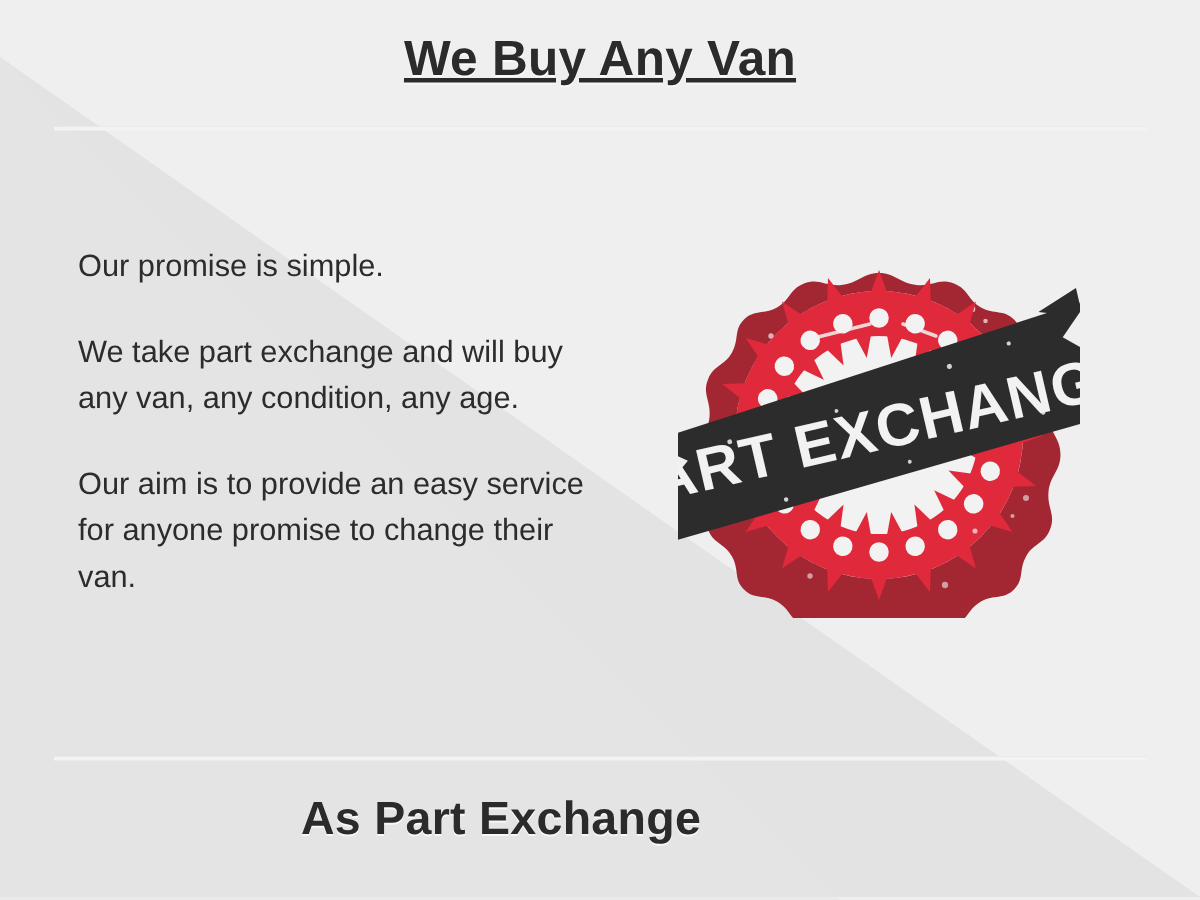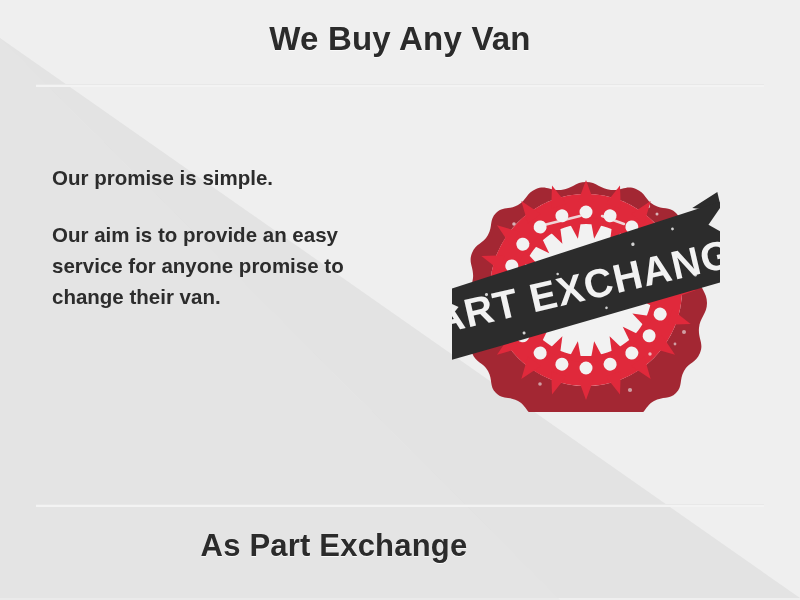--- a/index.html
+++ b/index.html
@@ -57,20 +57,21 @@
     top: 20px;
     left: 0;
     width: 800px;
     text-align: center;
     font-size: 33px;
     font-weight: bold;
     color: #2b2b2b;
     letter-spacing: .2px;
     z-index: 4;
     text-shadow: 0 1px 0 rgba(255,255,255,.7);
+    text-decoration: underline;
   }
   .slide-footer {
     position: absolute;
     top: 528px;
     left: 0;
     width: 668px;
     text-align: center;
     font-size: 31px;
     font-weight: bold;
     color: #2b2b2b;
@@ -84,21 +85,21 @@
     position: absolute;
     left: 52px;
     top: 162px;
     width: 360px;
     z-index: 4;
   }
   .body-copy p {
     margin: 0 0 26px 0;
     font-size: 20.5px;
     line-height: 31px;
-    font-weight: bold;
+    font-weight: normal;
     color: #2c2c2c;
   }
   .body-copy p:last-child { margin-bottom: 0; }
 
   
   .stamp {
     position: absolute;
     left: 452px;
     top: 172px;
     width: 268px;
@@ -123,20 +124,21 @@
   <div class="bg-diagonal"></div>
   <div class="bg-diagonal-2"></div>
 
   <div class="divider top"></div>
   <div class="divider bottom"></div>
 
   <div class="slide-title">We Buy Any Van</div>
 
   <div class="body-copy">
     <p>Our promise is simple.</p>
+    <p>We take part exchange and will buy any van, any condition, any age.</p>
     <p>Our aim is to provide an easy service for anyone promise to change their van.</p>
   </div>
 
   <div class="stamp">
     <svg viewBox="0 0 268 240" xmlns="http://www.w3.org/2000/svg">
       <defs>
         <clipPath id="discClip">
           <circle cx="134" cy="118" r="104"></circle>
         </clipPath>
         <g id="toothRing">

